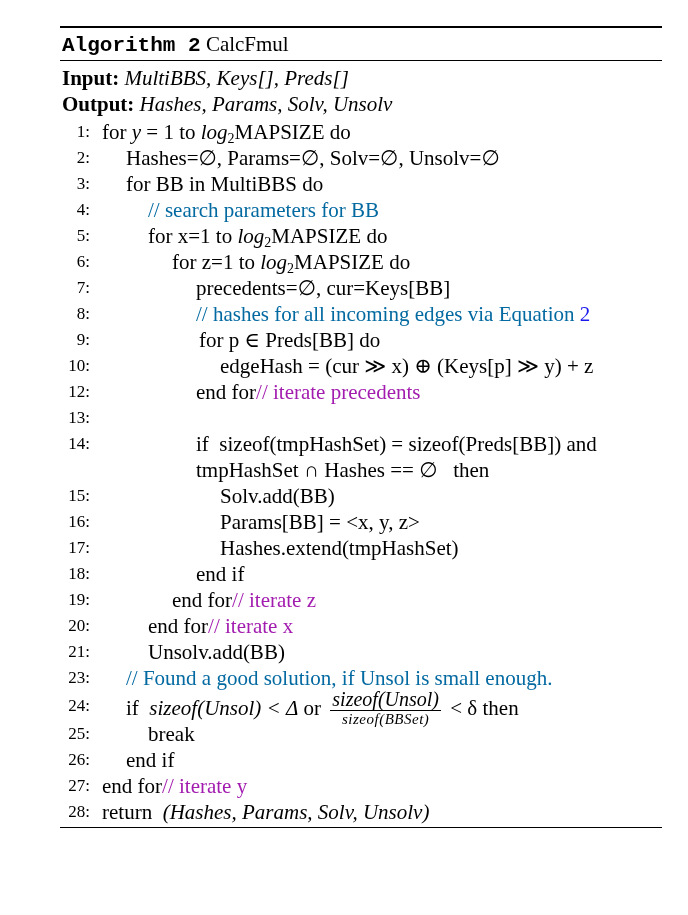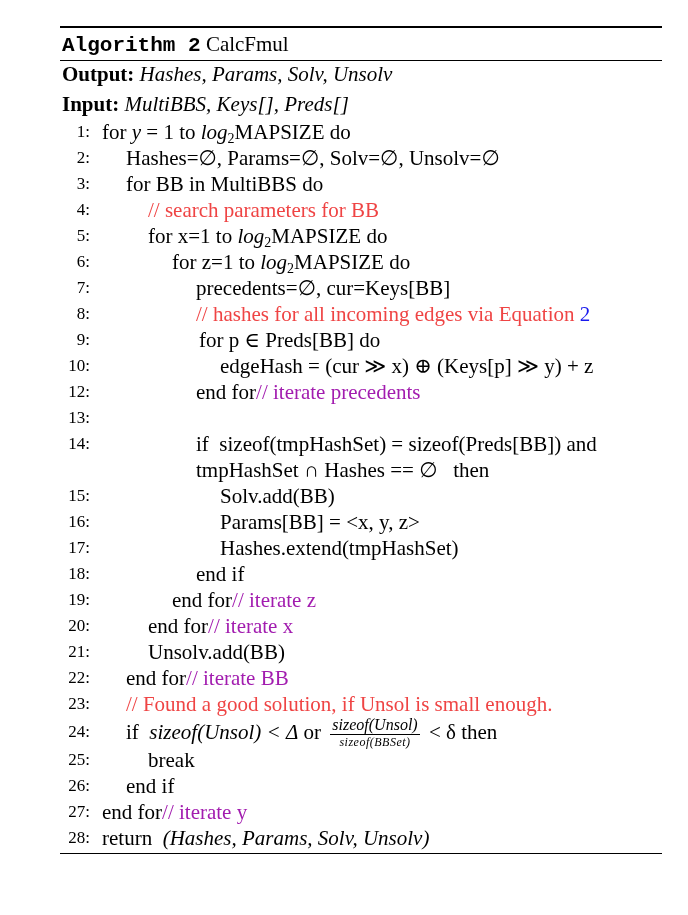--- a/index.html
+++ b/index.html
@@ -13,47 +13,47 @@
   .caption b { font-weight: bold; font-family: Liberation Mono, monospace; }
   .io { font-size: 21px; line-height: 26px; padding-left: 2px; }
   .io .kw { font-weight: bold; }
   .io .args { font-style: italic; }
   .body-area { padding-top: 2px; }
   .line { position: relative; height: 26px; line-height: 26px; font-size: 21px; white-space: nowrap; }
   .ln { position: absolute; left: 0; width: 30px; text-align: right; font-size: 17px; }
   .code { position: absolute; left: 42px; }
   .kw { font-weight: normal; }
   .it { font-style: italic; }
-  .cmt { color: #ef4444; }
+  .cmt { color: #0369a1; }
   .cmt2 { color: #a21caf; }
   .ref { color: #1a1aee; }
   .frac { display: inline-block; vertical-align: middle; text-align: center; line-height: 1; margin: 0 4px; position: relative; top: -2px; }
-  .frac .num { display: block; font-size: 16px; font-style: italic; border-bottom: 1px solid #000; padding: 0 2px 1px; }
-  .frac .den { display: block; font-size: 12px; font-style: italic; padding-top: 1px; letter-spacing: 0.5px; }
+  .frac .num { display: block; font-size: 20px; font-style: italic; border-bottom: 1px solid #000; padding: 0 2px 1px; }
+  .frac .den { display: block; font-size: 15px; font-style: italic; padding-top: 1px; letter-spacing: 0.5px; }
   .sub { font-size: 14px; vertical-align: -4px; }
   .line.tall { height: 30px; line-height: 30px; }
 </style>
 </head>
 <body>
 
 <div class="algo">
   <div class="rule-top"></div>
   <div class="caption">
     <b>Algorithm 2</b>
     <span>CalcFmul</span>
   </div>
   <div class="rule-mid"></div>
 
+  <div class="io" style="margin-top:4px;">
+    <span class="kw">Input:</span>
+    <span class="args">MultiBBS, Keys[], Preds[]</span>
+  </div>
   <div class="io">
     <span class="kw">Output:</span>
     <span class="args">Hashes, Params, Solv, Unsolv</span>
-  </div>
-  <div class="io" style="margin-top:4px;">
-    <span class="kw">Input:</span>
-    <span class="args">MultiBBS, Keys[], Preds[]</span>
   </div>
 
   <div class="body-area">
 
     <div class="line">
       <span class="ln">1:</span>
       <span class="code" style="left:42px">
         <span class="kw">for</span>
         <span class="it">y</span><span> = 1 to </span><span class="it">log</span><span class="sub">2</span><span>MAPSIZE</span><span class="kw"> do</span>
       </span>
@@ -152,24 +152,20 @@
     <div class="line">
       <span class="ln">20:</span>
       <span class="code" style="left:88px"><span class="kw">end for</span><span class="cmt2">// iterate x</span></span>
     </div>
 
     <div class="line">
       <span class="ln">21:</span>
       <span class="code" style="left:88px">Unsolv.add(BB)</span>
     </div>
 
-    <div class="line">
-      <span class="ln">22:</span>
-      <span class="code" style="left:66px"><span class="kw">end for</span><span class="cmt2">// iterate BB</span></span>
-    </div>
 
     <div class="line">
       <span class="ln">23:</span>
       <span class="code cmt" style="left:66px">// Found a good solution, if Unsol is small enough.</span>
     </div>
 
     <div class="line tall">
       <span class="ln">24:</span>
       <span class="code" style="left:66px">
         <span class="kw">if</span>&nbsp;

